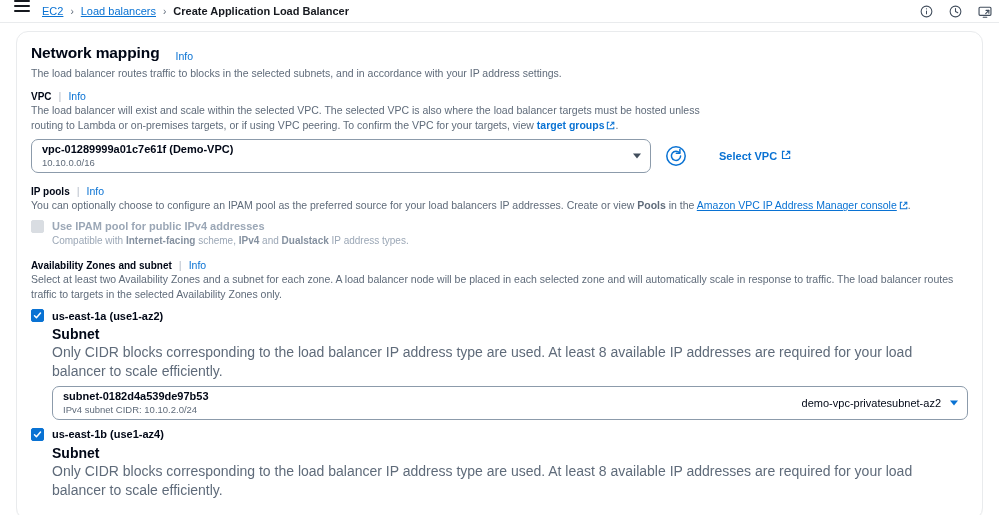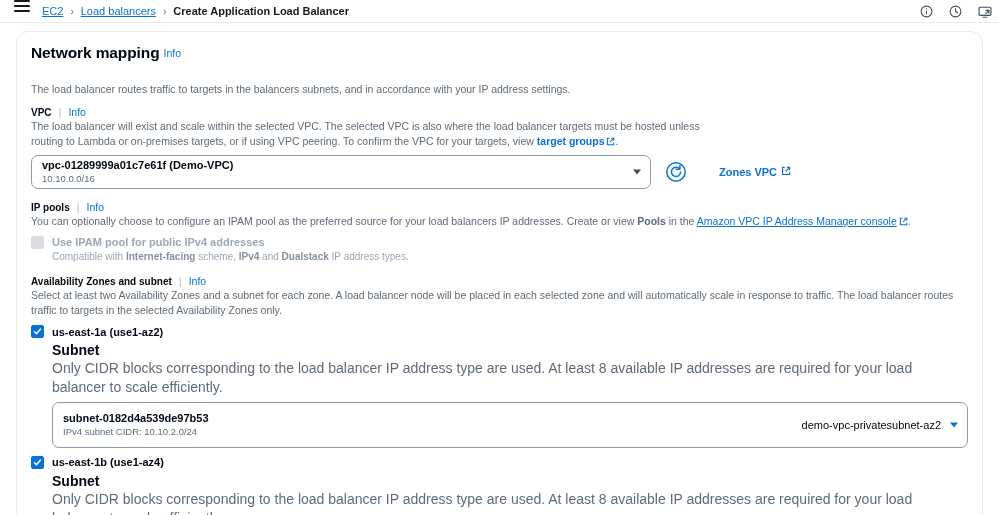--- a/index.html
+++ b/index.html
@@ -57,22 +57,22 @@
   .card {
     border: 1px solid #e9ebed;
     border-radius: 12px;
     background: #ffffff;
     padding: 12px 14px 14px 14px;
     margin-bottom: 12px;
     box-shadow: 0 1px 1px rgba(0,0,0,0.03);
   }
 
   .sect-head {
-    display: flex; align-items: center; gap: 4px;
-    margin-bottom: 20px;
+    display: flex; align-items: flex-end; gap: 16px;
+    margin-bottom: 4px;
   }
   h2.sect-title {
     font-size: 15.5px;
     font-weight: 700;
     margin: 0;
     letter-spacing: -0.1px;
     color: #000716;
   }
   .info-link {
     font-size: 10.5px; color: #0972d3; font-weight: 400; cursor: pointer;
@@ -152,21 +152,21 @@
   
   .az-block { margin-top: 8px; }
   .az-body { margin-left: 21px; margin-top: 4px; }
   .sub-label { font-size: 14px; font-weight: 700; color: #000716; }
   .sub-desc { font-size: 14px; color: #5f6b7a; margin: 1px 0 5px 0; line-height: 1.35; }
 
   .subnet-select {
     position: relative;
     border: 1px solid #8c9bab;
     border-radius: 7px;
-    height: 46px;
+    height: 34px;
     background: #fff;
     display: flex; align-items: center;
     padding: 0 26px 0 10px;
     cursor: pointer;
     width: 100%;
   }
   .subnet-left { display: flex; flex-direction: column; justify-content: center; }
   .subnet-id { font-size: 11px; font-weight: 700; color: #000716; line-height: 1.15; }
   .subnet-cidr { font-size: 9.5px; color: #5f6b7a; line-height: 1.25; margin-top: 1px; }
   .subnet-right {
@@ -218,21 +218,21 @@
 <div class="topbar-rule"></div>
 
 <div class="page">
 
   <section class="card">
 
     <div class="sect-head">
       <h2 class="sect-title">Network mapping</h2>
       <span class="info-link">Info</span>
     </div>
-    <p class="sect-desc">The load balancer routes traffic to targets in the balancers subnets, and in accordance with your IP address settings.</p>
+    <p class="sect-desc">The load balancer routes traffic to blocks in the selected subnets, and in accordance with your IP address settings.</p>
 
     <div class="field-label-row">
       <span class="field-label">VPC</span>
       <span class="divider-pipe">|</span>
       <span class="info-link">Info</span>
     </div>
     <p class="field-desc">
       <span>The load balancer will exist and scale within the selected VPC. The selected VPC is also where the load balancer targets must be hosted unless routing to Lambda or on-premises targets, or if using VPC peering. To confirm the VPC for your targets, view </span><a class="inline-link">target groups</a><span class="ext-ico"><svg width="9" height="9" viewBox="0 0 12 12" fill="none" stroke="#0972d3" stroke-width="1.4">
             <path d="M4.4 1.6H1.8v8.6h8.6V7.6"></path>
             <path d="M7 1.6h3.4V5"></path>
@@ -249,21 +249,21 @@
 
       <span class="refresh-btn">
         <svg viewBox="0 0 22 22" width="22" height="22" fill="none" stroke="#0972d3" stroke-width="1.5">
           <circle cx="11" cy="11" r="9.2"></circle>
           <path d="M14.6 7.9A4.6 4.6 0 1 0 15.6 11" stroke-linecap="round"></path>
           <polyline points="14.9,4.6 14.9,8.3 11.3,8.3" stroke-linecap="round" stroke-linejoin="round"></polyline>
         </svg>
       </span>
 
       <a class="create-vpc">
-        <span>Zones VPC</span>
+        <span>Select VPC</span>
         <span><svg width="10" height="10" viewBox="0 0 12 12" fill="none" stroke="#0972d3" stroke-width="1.4">
               <path d="M4.4 1.6H1.8v8.6h8.6V7.6"></path>
               <path d="M7 1.6h3.4V5"></path>
               <line x1="10.4" y1="1.6" x2="5.6" y2="6.4"></line>
             </svg></span>
       </a>
     </div>
 
     <div class="field-label-row" style="margin-top:12px">
       <span class="field-label">IP pools</span>

